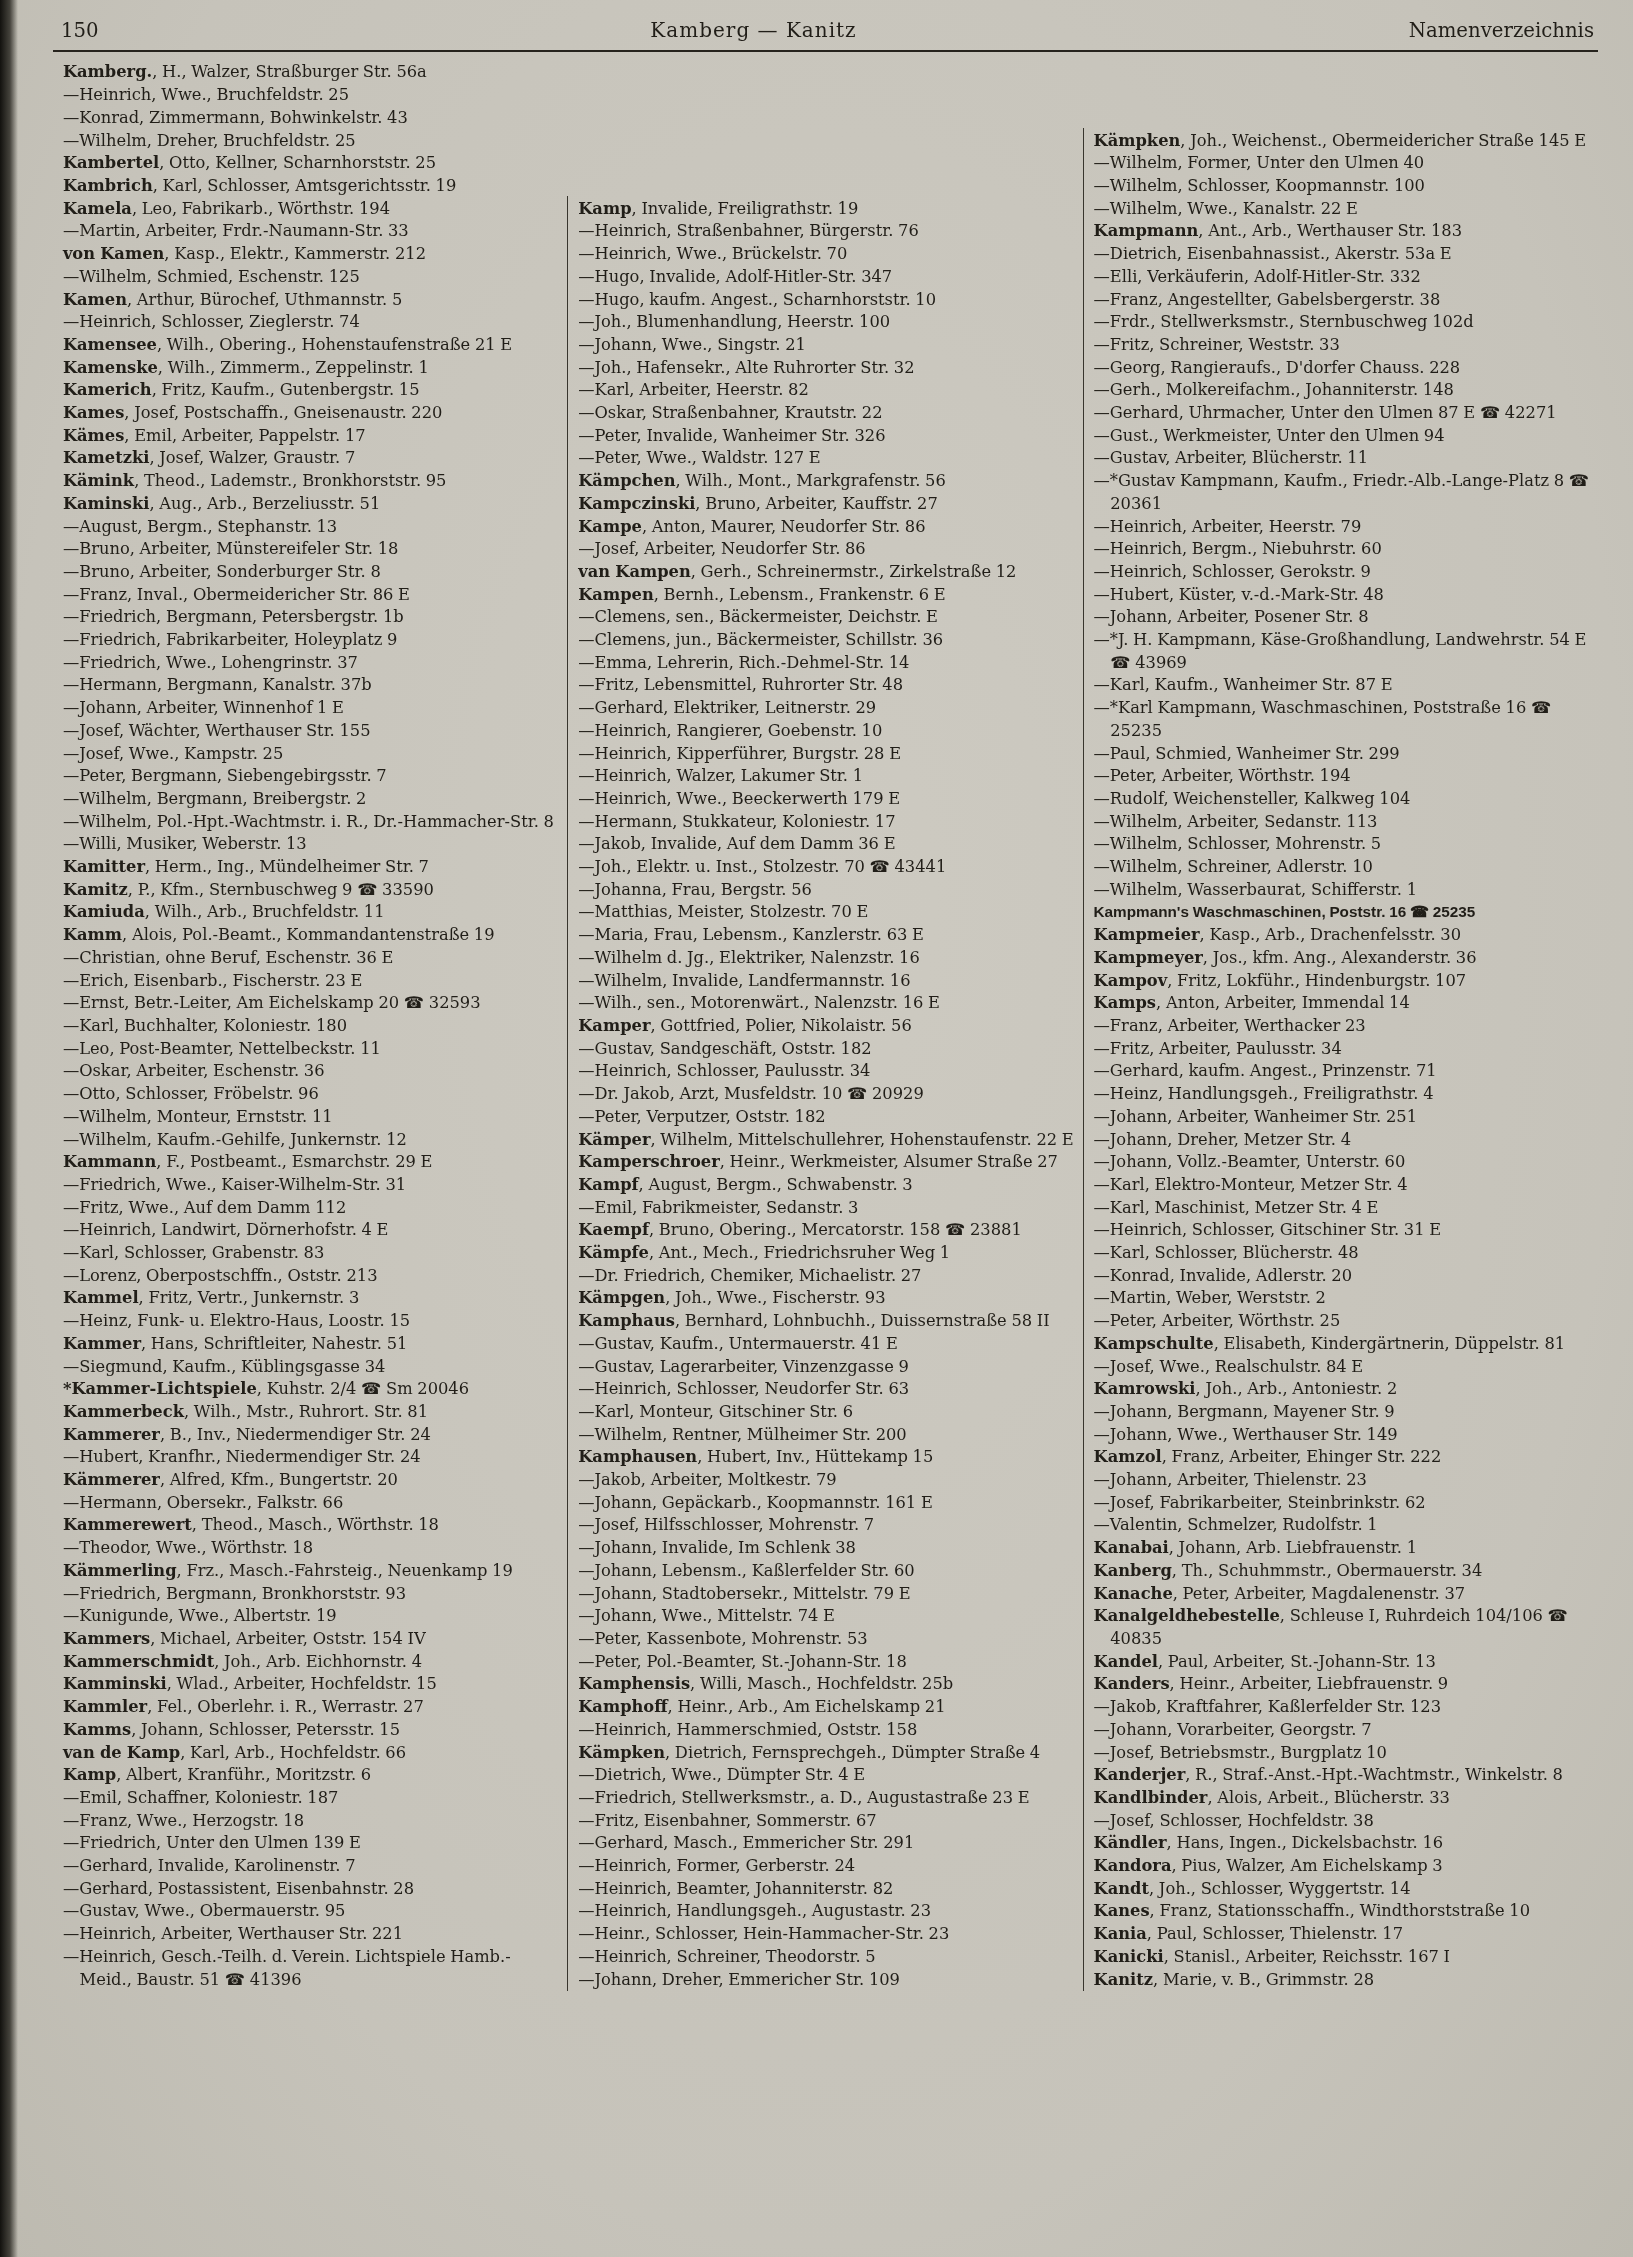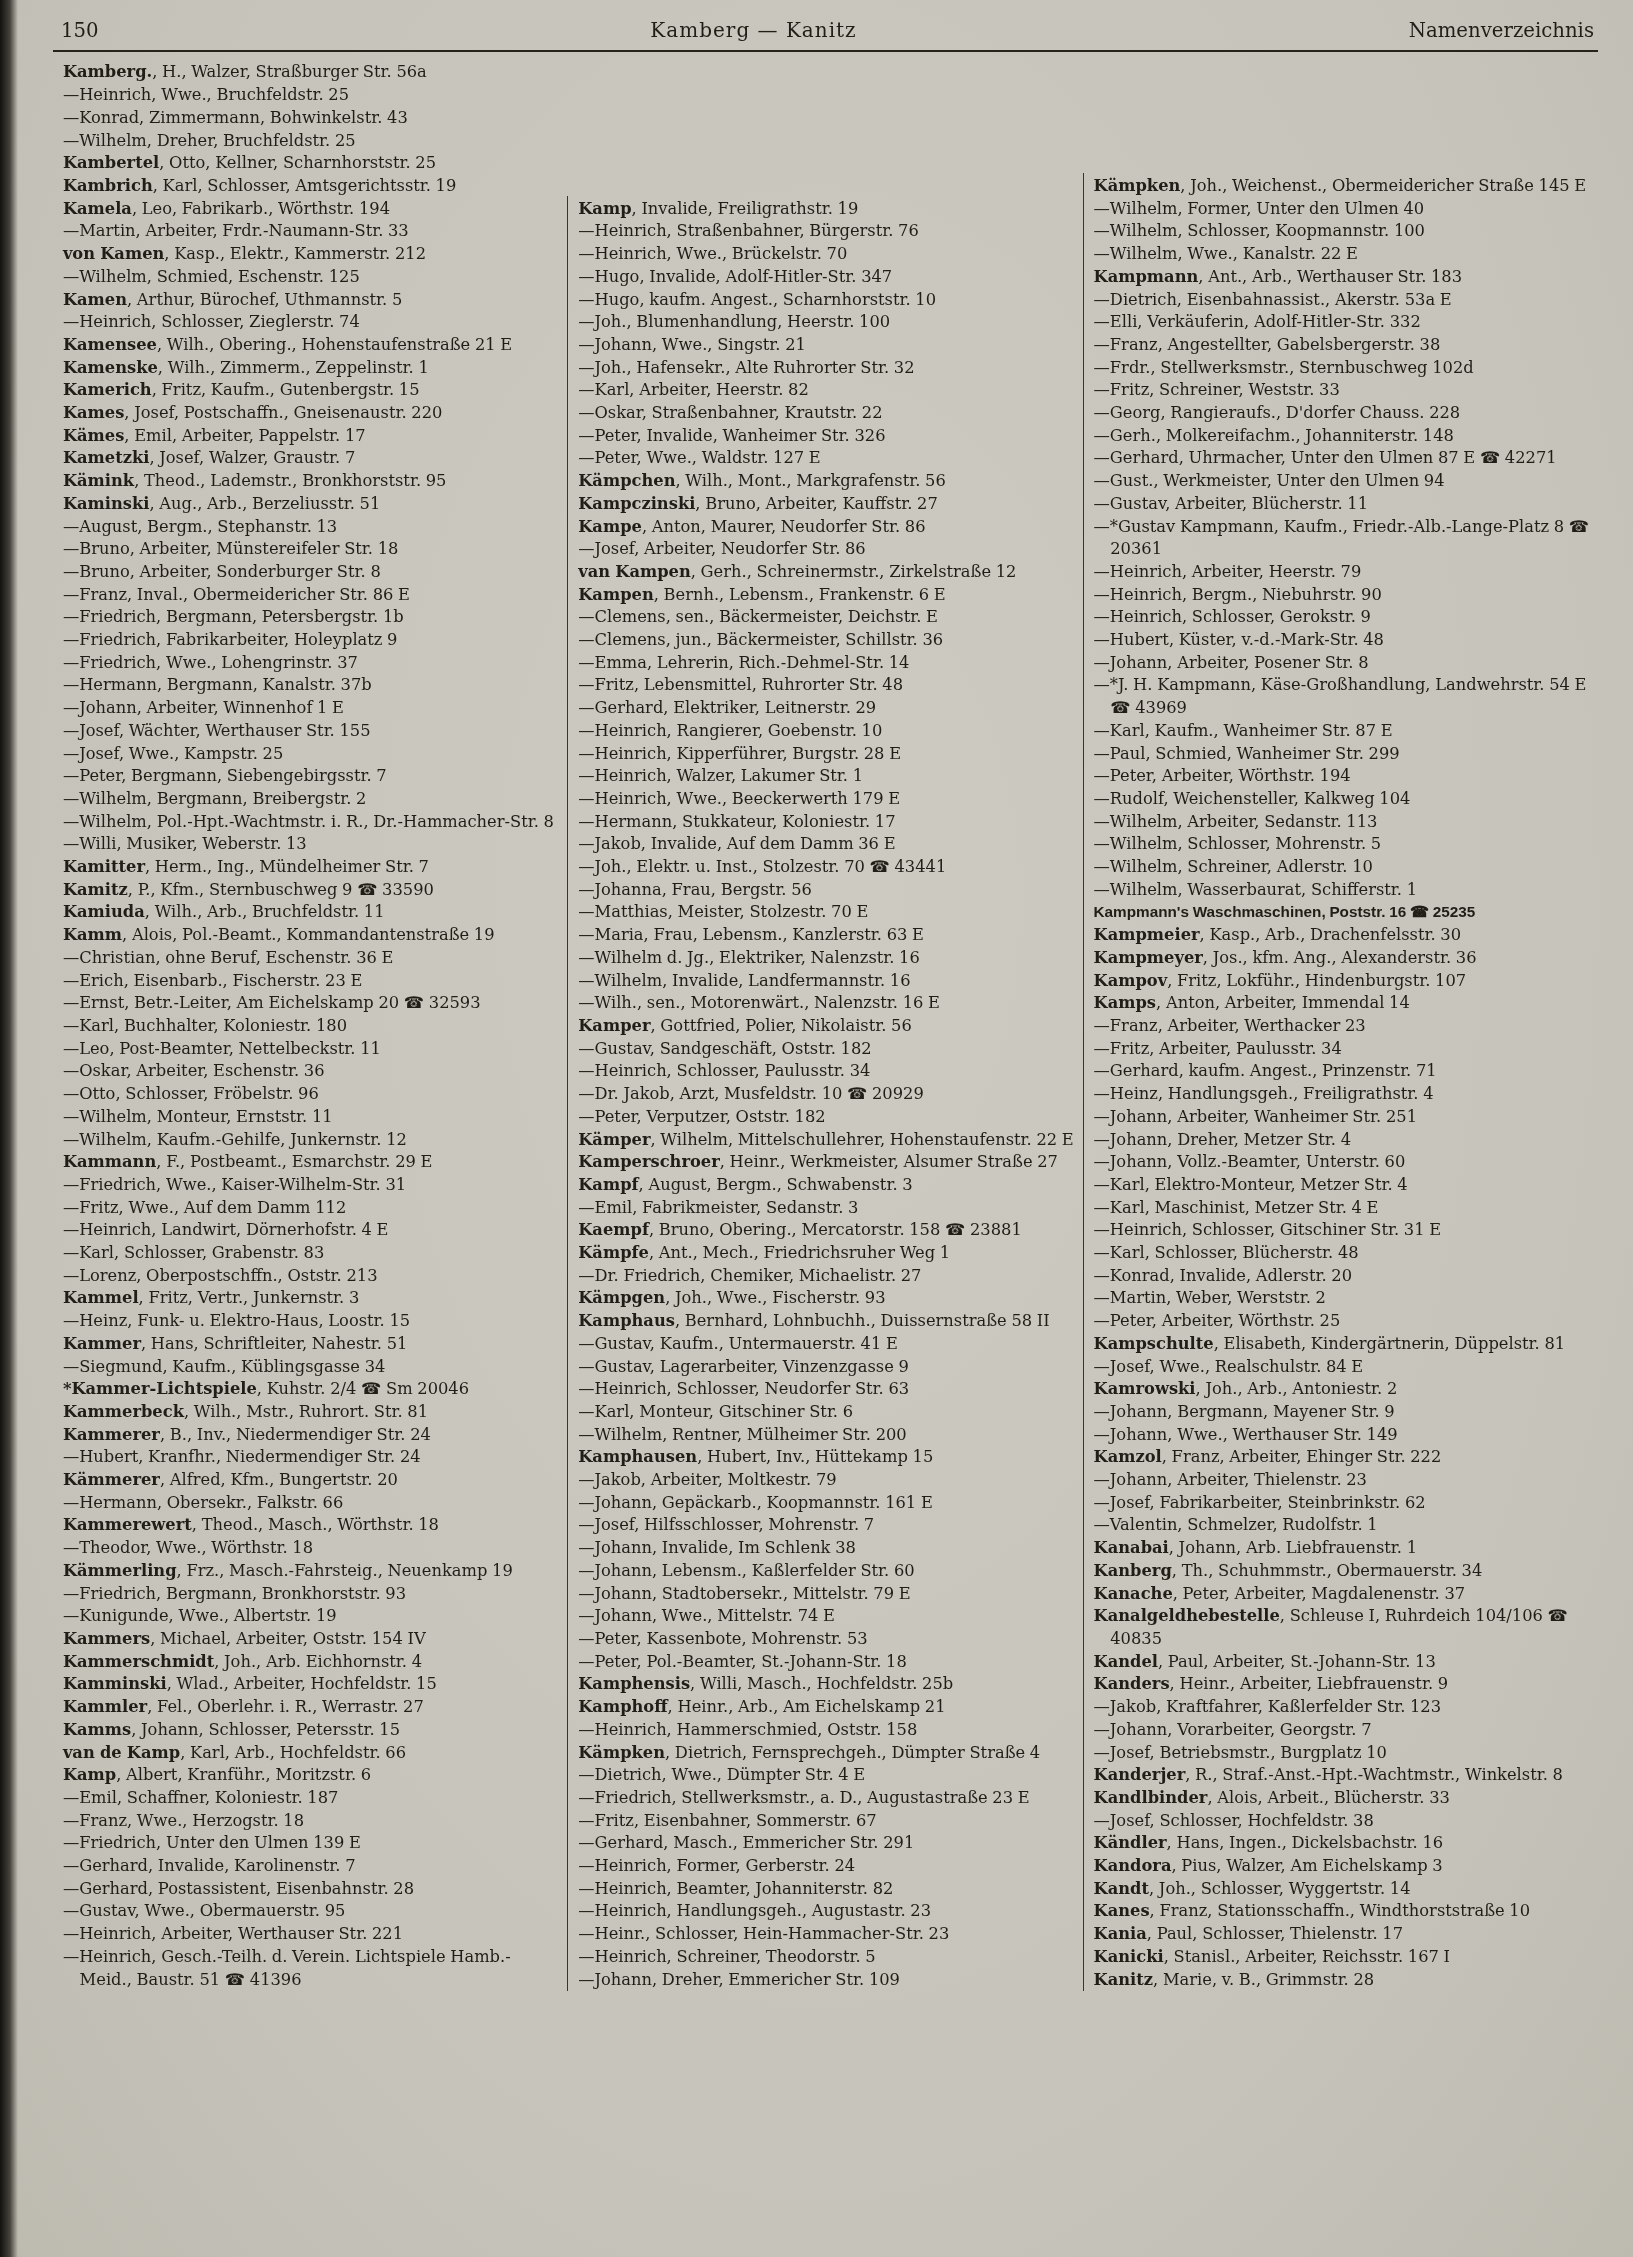--- a/index.html
+++ b/index.html
@@ -212,26 +212,27 @@
         <div class="entry">—Franz, Angestellter, Gabelsbergerstr. 38</div>
         <div class="entry">—Frdr., Stellwerksmstr., Sternbuschweg 102d</div>
         <div class="entry">—Fritz, Schreiner, Weststr. 33</div>
         <div class="entry">—Georg, Rangieraufs., D'dorfer Chauss. 228</div>
         <div class="entry">—Gerh., Molkereifachm., Johanniterstr. 148</div>
         <div class="entry">—Gerhard, Uhrmacher, Unter den Ulmen 87 E ☎ 42271</div>
         <div class="entry">—Gust., Werkmeister, Unter den Ulmen 94</div>
         <div class="entry">—Gustav, Arbeiter, Blücherstr. 11</div>
         <div class="entry">—*Gustav Kampmann, Kaufm., Friedr.-Alb.-Lange-Platz 8 ☎ 20361</div>
         <div class="entry">—Heinrich, Arbeiter, Heerstr. 79</div>
-        <div class="entry">—Heinrich, Bergm., Niebuhrstr. 90</div>
+        <div class="entry">—Heinrich, Bergm., Niebuhrstr. 60</div>
         <div class="entry">—Heinrich, Schlosser, Gerokstr. 9</div>
         <div class="entry">—Hubert, Küster, v.-d.-Mark-Str. 48</div>
         <div class="entry">—Johann, Arbeiter, Posener Str. 8</div>
         <div class="entry">—*J. H. Kampmann, Käse-Großhandlung, Landwehrstr. 54 E ☎ 43969</div>
         <div class="entry">—Karl, Kaufm., Wanheimer Str. 87 E</div>
+        <div class="entry">—*Karl Kampmann, Waschmaschinen, Poststraße 16 ☎ 25235</div>
         <div class="entry">—Paul, Schmied, Wanheimer Str. 299</div>
         <div class="entry">—Peter, Arbeiter, Wörthstr. 194</div>
         <div class="entry">—Rudolf, Weichensteller, Kalkweg 104</div>
         <div class="entry">—Wilhelm, Arbeiter, Sedanstr. 113</div>
         <div class="entry">—Wilhelm, Schlosser, Mohrenstr. 5</div>
         <div class="entry">—Wilhelm, Schreiner, Adlerstr. 10</div>
         <div class="entry">—Wilhelm, Wasserbaurat, Schifferstr. 1</div>
         <div class="entry strong"><b>Kampmann's Waschmaschinen</b>, Poststr. 16 ☎ 25235</div>
         <div class="entry"><b>Kampmeier</b>, Kasp., Arb., Drachenfelsstr. 30</div>
         <div class="entry"><b>Kampmeyer</b>, Jos., kfm. Ang., Alexanderstr. 36</div>

